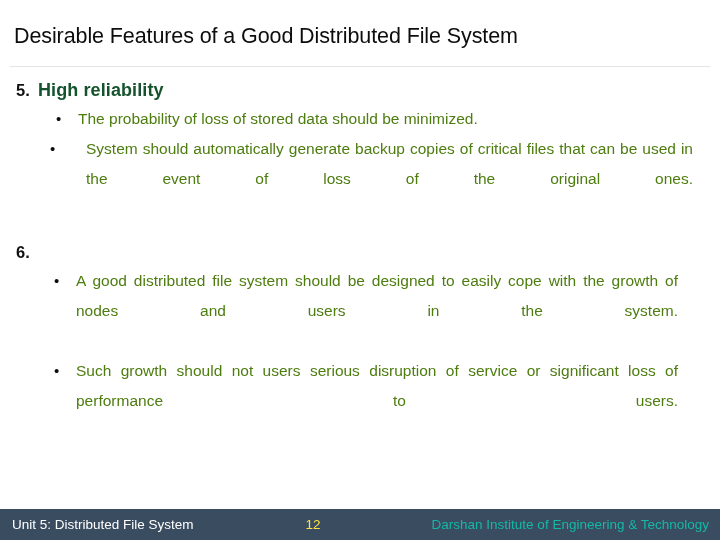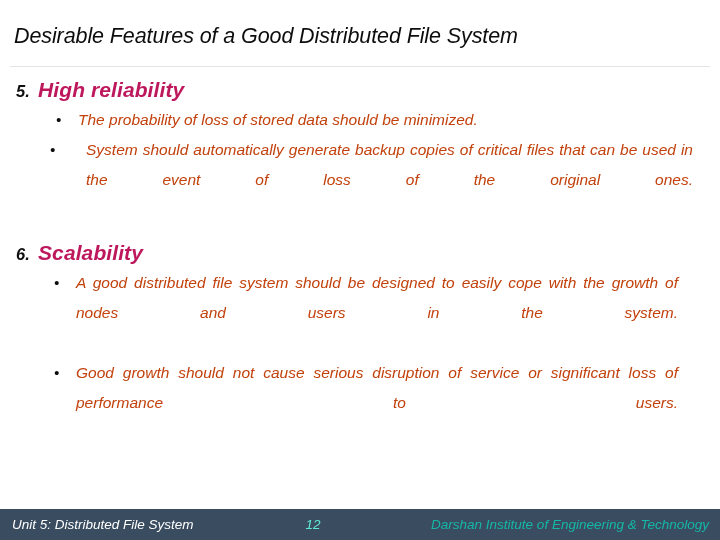--- a/index.html
+++ b/index.html
@@ -14,21 +14,20 @@
     overflow: hidden;
     position: relative;
   }
 
   .slide {
     position: relative;
     width: 636px;
     height: 540px;
     background: #ffffff;
     box-sizing: border-box;
-    font-style: italic;
   }
 
   
   .title-area {
     position: absolute;
     left: 0;
     top: 22px;
     width: 720px;
     height: 46px;
   }
@@ -71,43 +70,43 @@
   }
   .section-num {
     font-size: 16.5px;
     font-weight: bold;
     color: #111111;
     width: 22px;
     flex: 0 0 22px;
     line-height: 24px;
   }
   .section-title {
-    font-size: 21px;
+    font-size: 18px;
     font-weight: bold;
-    color: #be185d;
+    color: #14532d;
     line-height: 24px;
     letter-spacing: 0.1px;
   }
 
   .bullet {
     display: flex;
     align-items: flex-start;
     line-height: 30px;
   }
   .bullet .dot {
     flex: 0 0 auto;
     font-size: 15px;
     line-height: 30px;
     color: #0d0d0d;
     text-align: left;
   }
   .bullet .btext {
     font-size: 15.5px;
     line-height: 30px;
-    color: #c2410c;
+    color: #4d7c0f;
     flex: 1 1 auto;
   }
 
   
   .b-a { padding-left: 56px; }
   .b-a .dot { width: 22px; }
   .b-a .btext { padding-right: 24px; }
 
   
   .b-b { padding-left: 50px; }
@@ -160,21 +159,21 @@
     white-space: nowrap;
   }
   .footer-page {
     position: absolute;
     left: 300px;
     top: 0;
     width: 26px;
     height: 31px;
     line-height: 31px;
     font-size: 13.5px;
-    color: #5eead4;
+    color: #fde047;
     text-align: center;
   }
   .footer-right {
     position: absolute;
     right: 11px;
     top: 0;
     height: 31px;
     line-height: 31px;
     font-size: 13.5px;
     color: #14b8a6;
@@ -208,31 +207,30 @@
         <span class="dot">•</span>
         <span class="btext">System should automatically generate backup copies of critical files that can be used in the event of loss of the original ones.</span>
       </div>
     </div>
 
     <div class="gap-sections"></div>
 
     <div class="section">
       <div class="section-head">
         <span class="section-num">6.</span>
-        <span class="section-title">Scalability</span>
       </div>
 
       <div class="bullet b-c">
         <span class="dot">•</span>
         <span class="btext">A good distributed file system should be designed to easily cope with the growth of nodes and users in the system.</span>
       </div>
 
       <div class="bullet b-c">
         <span class="dot">•</span>
-        <span class="btext">Good growth should not cause serious disruption of service or significant loss of performance to users.</span>
+        <span class="btext">Such growth should not users serious disruption of service or significant loss of performance to users.</span>
       </div>
     </div>
 
   </div>
 
   <div class="footer">
     <div class="footer-left">Unit 5: Distributed File System</div>
     <div class="footer-page">12</div>
     <div class="footer-right">Darshan Institute of Engineering &amp; Technology</div>
   </div>

